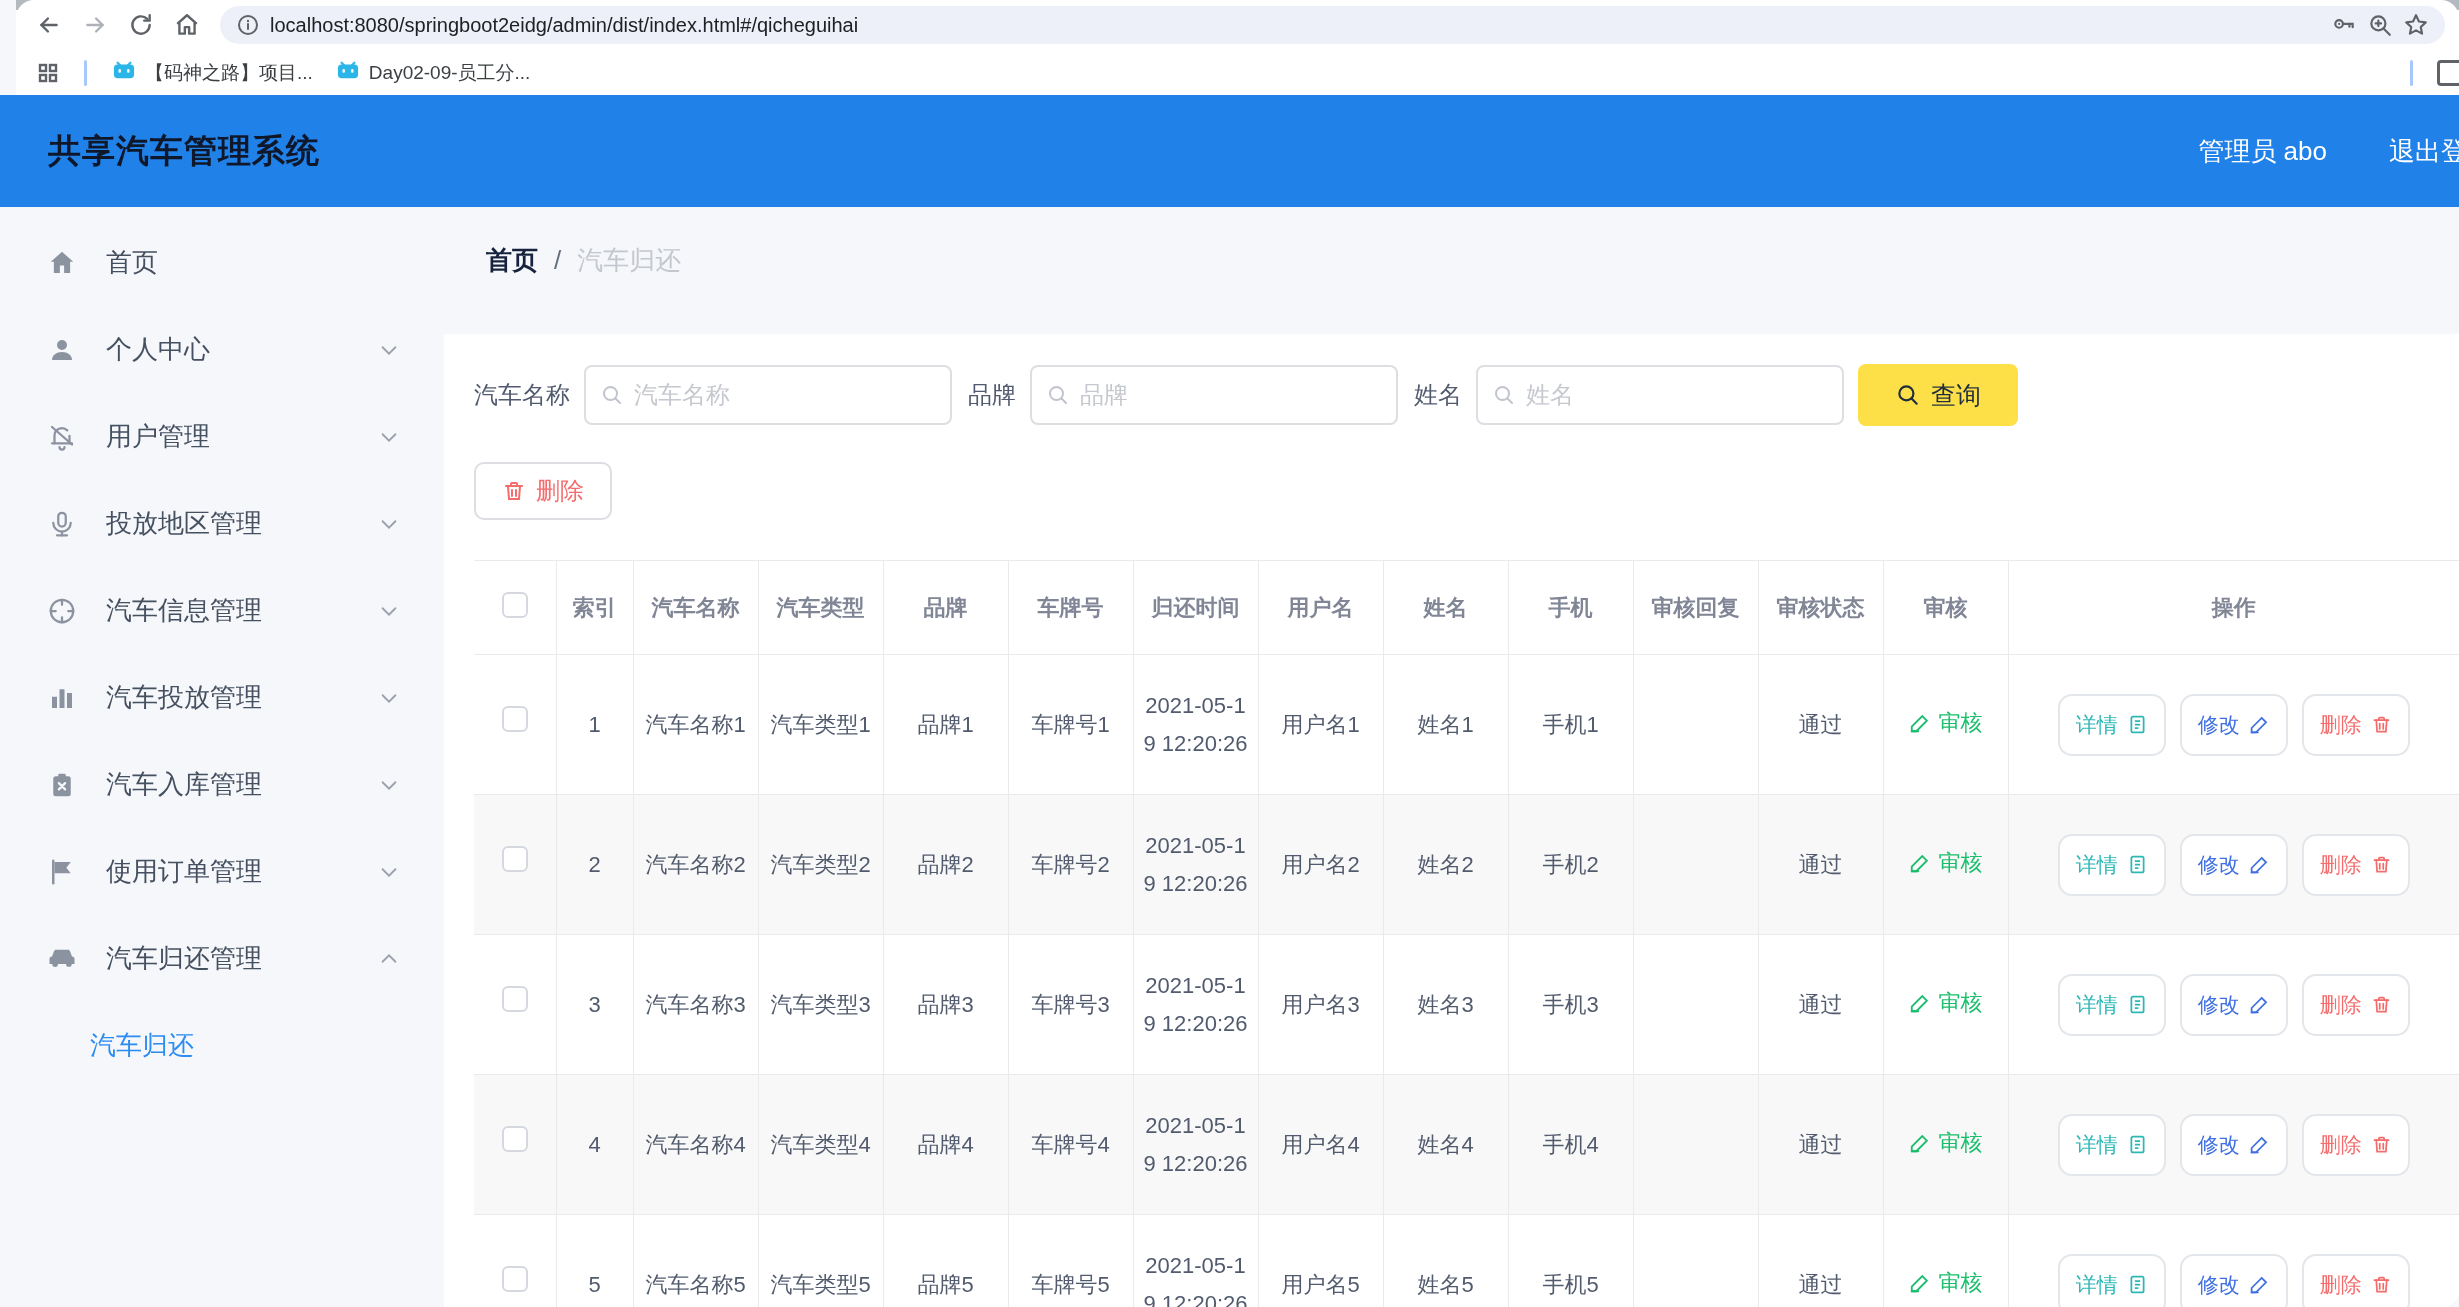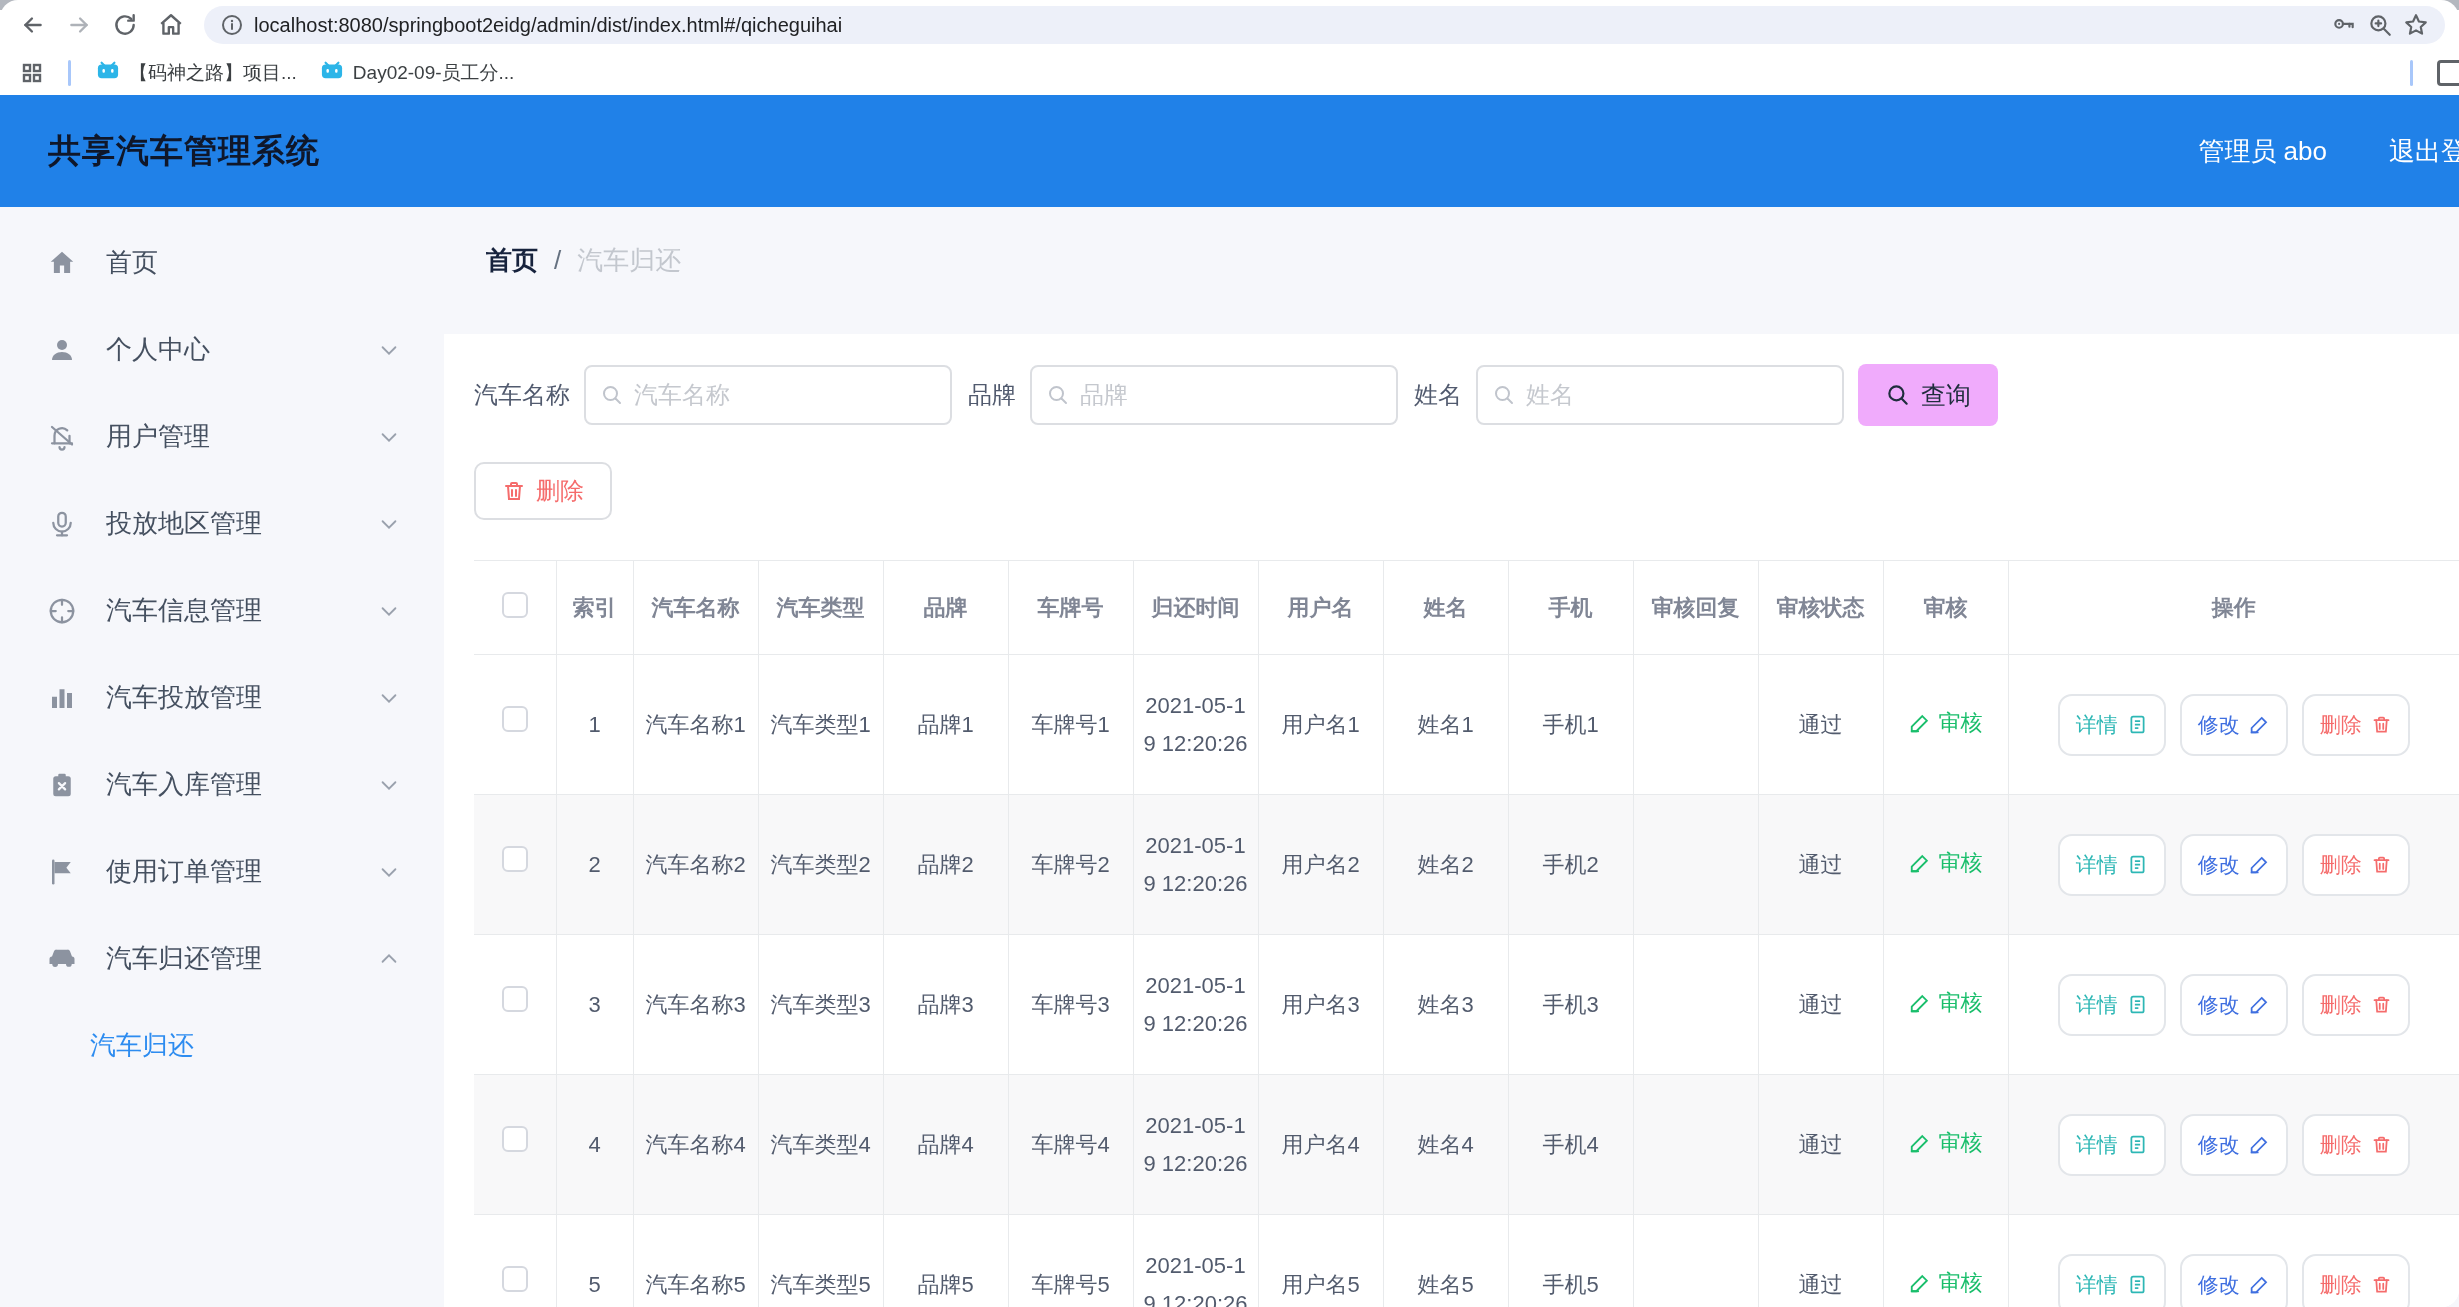--- a/index.html
+++ b/index.html
@@ -1,21 +1,21 @@
 <!DOCTYPE html>
 <html><head>
 <meta charset="utf-8">
 <style>
   * { margin:0; padding:0; box-sizing:border-box; }
   html,body { width:2459px; height:1307px; overflow:hidden; }
   body { font-family:"Liberation Sans","DejaVu Sans",sans-serif; background:#F6F7FB; }
   .screen { width:2459px; height:1307px; overflow:hidden; display:flex; flex-direction:column; position:relative; }
 
   
-  .chrome { background:#fff; position:relative; }
+  .chrome { background:#fff; position:relative;margin-left:16px; }
   .chrome-topstrip { height:10px; background:#B4B8BF; }
   .toolbar { height:50px; background:#fff; border-radius:18px 18px 0 0; margin-top:-10px; position:relative;
              display:flex; align-items:center; padding:0 14px 0 10px; }
   .navbtn { width:38px; height:38px; display:flex; align-items:center; justify-content:center; border-radius:50%; color:#5f6368; flex:0 0 auto; margin:0 4px; }
   .navbtn.disabled { color:#AEB2B8; }
   .urlpill { flex:1; height:38px; background:#EDF0F9; border-radius:20px; margin-left:10px;
              display:flex; align-items:center; padding:0 16px; gap:10px; }
   .urltext { font-size:20px; color:#202124; white-space:nowrap; overflow:hidden; flex:1; }
   .pill-ico { color:#5f6368; display:flex; align-items:center; flex:0 0 auto; }
   .bookmarks { height:45px; background:#fff; display:flex; align-items:center; padding:0 12px; gap:6px; }
@@ -51,21 +51,21 @@
 
   
   .filter-row { display:flex; align-items:center; }
   .f-label { font-size:24px; color:#515a6e; margin:0 14px 0 16px; white-space:nowrap; }
   .f-label:first-child { margin-left:0; }
   .input { width:368px; height:60px; border:2px solid #DCDEE2; border-radius:8px; background:#fff;
            display:flex; align-items:center; padding:0 14px; gap:10px; }
   .input svg { color:#C0C4CC; flex:0 0 auto; }
   .input input { border:none; outline:none; flex:1; font-size:24px; color:#515a6e; font-family:inherit; background:transparent; }
   .input input::placeholder { color:#C5C8CE; }
-  .btn-search { margin-left:14px; width:140px; height:62px; border-radius:8px; background:#f0abfc; border:none;
+  .btn-search { margin-left:14px; width:160px; height:62px; border-radius:8px; background:#fde047; border:none;
                 display:flex; align-items:center; justify-content:center; gap:10px; font-size:25px; color:#1f2d3d; cursor:pointer; font-family:inherit; }
   .btn-delete { margin-top:36px; width:138px; height:58px; border-radius:10px; background:#fff; border:2px solid #DCDEE2;
                 display:flex; align-items:center; justify-content:center; gap:10px; font-size:24px; color:#F56C6C; cursor:pointer; font-family:inherit; }
 
   
   table { border-collapse:collapse; table-layout:fixed; width:1985px; margin-top:40px; background:#fff; }
   th, td { border:1px solid #E8EAEC; text-align:center; vertical-align:middle; font-size:22px; padding:0 8px; word-break:break-all; }
   thead th { height:94px; color:#808695; font-weight:bold; background:#fff; }
   tbody td { height:140px; color:#525B6D; line-height:1.7; }
   tbody tr:nth-child(even) td { background:#F8F8F9; }

